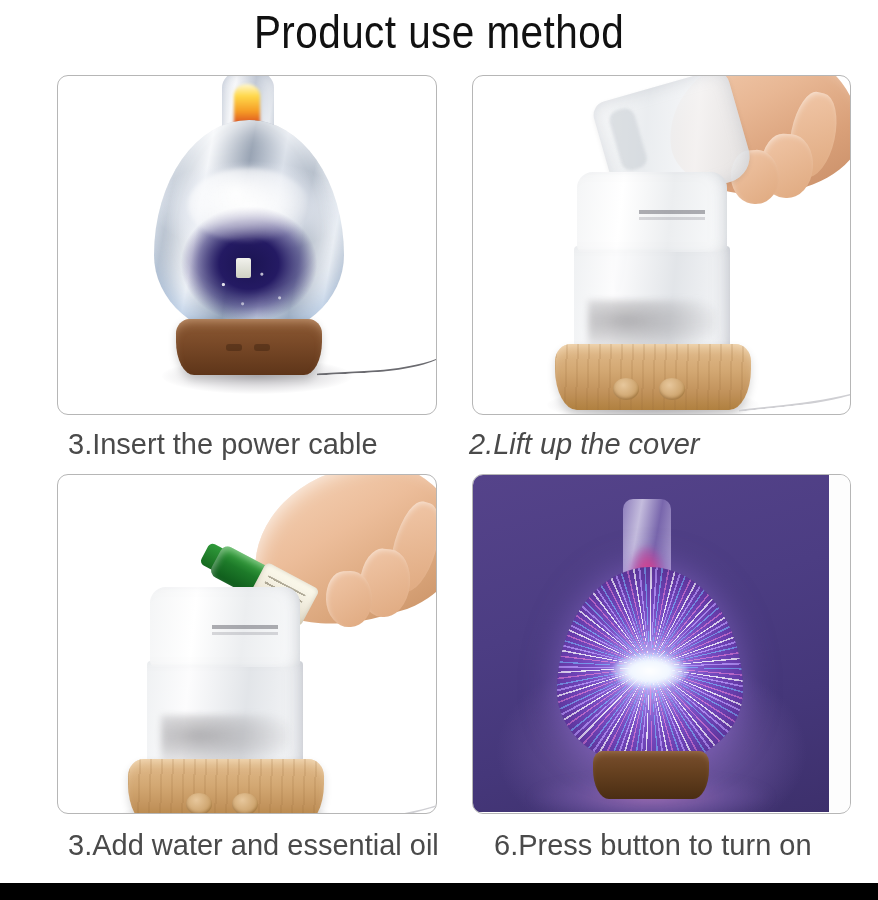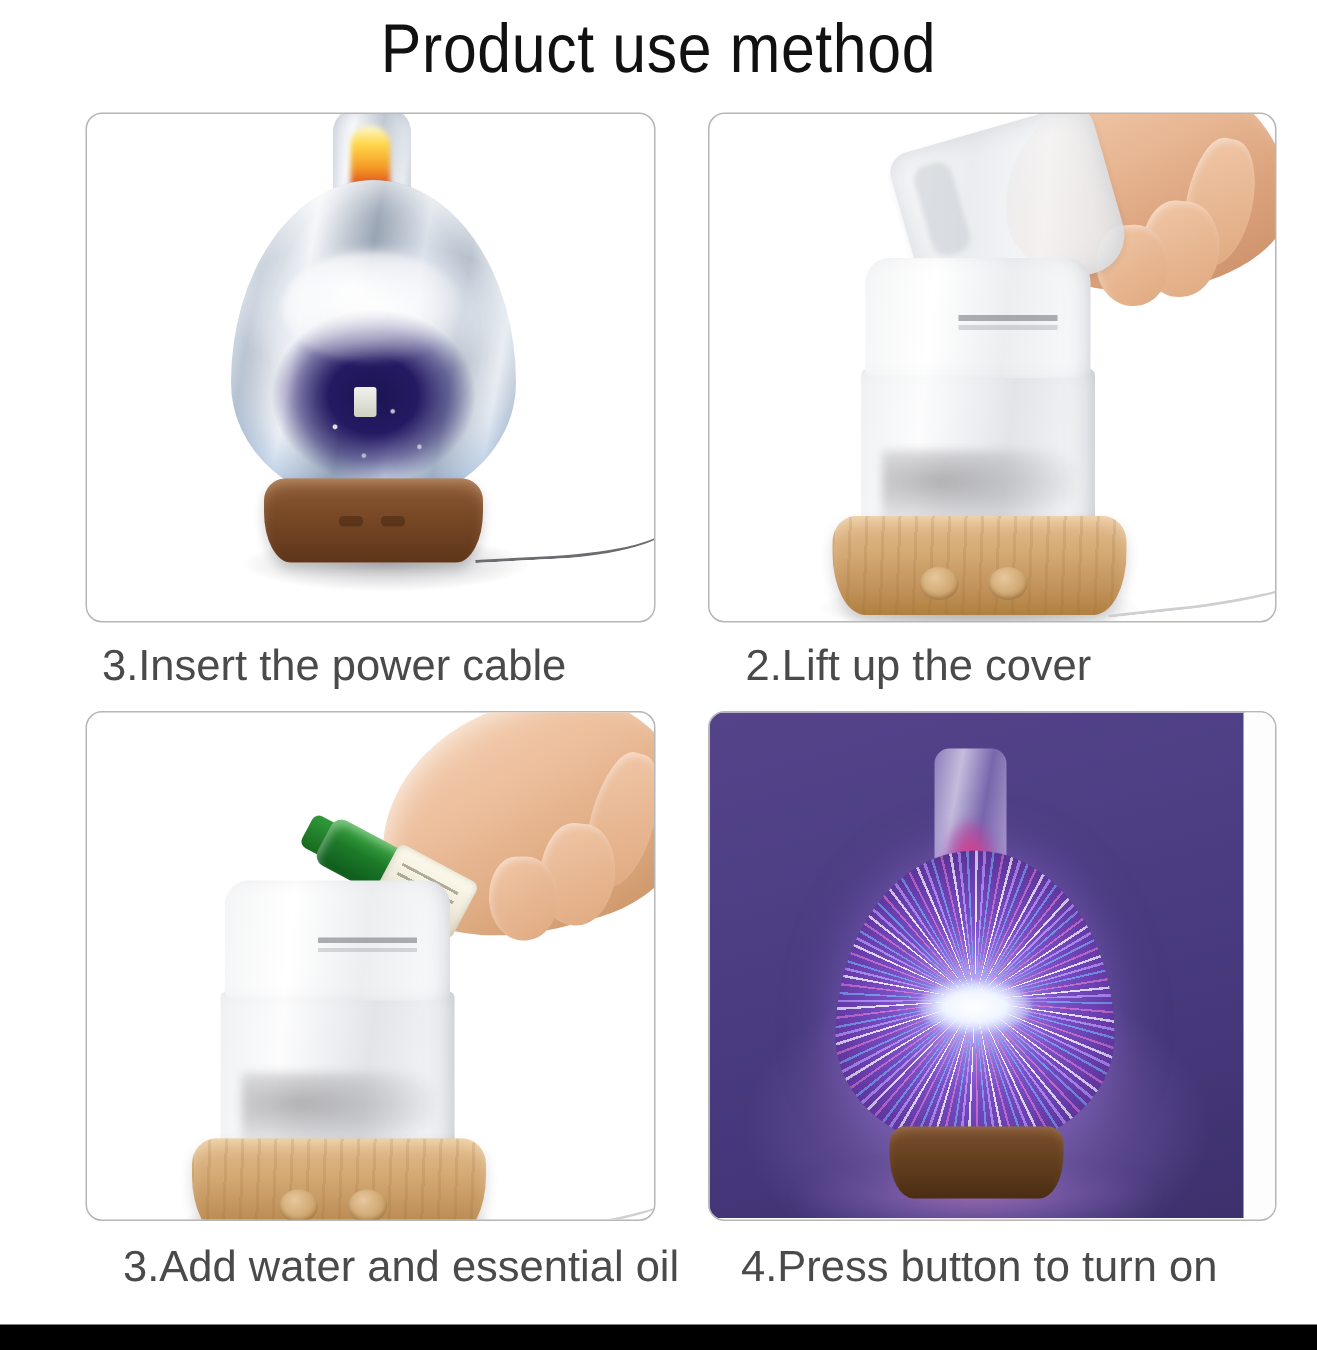--- a/index.html
+++ b/index.html
@@ -41,22 +41,22 @@
 
   .caption{
     position:absolute;
     font-size:29px;
     color:#4a4a4a;
     line-height:34px;
     white-space:nowrap;
     font-family:"Liberation Sans", sans-serif;
   }
   #cap1{left:68px;top:427px;}
-  #cap2{left:497px;top:427px;}
-  #cap3{left:68px;top:828px;margin-left:14px;}
+  #cap2{left:469px;top:427px;font-style:italic;}
+  #cap3{left:68px;top:828px;}
   #cap4{left:494px;top:828px;}
 
   .bottombar{position:absolute;left:0;top:883px;width:878px;height:17px;background:#000;}
 
   
   .scene{position:absolute;inset:0;}
   .shadow{
     position:absolute;border-radius:50%;
     background:radial-gradient(ellipse at center, rgba(60,55,70,.30) 0%, rgba(60,55,70,.13) 45%, rgba(255,255,255,0) 72%);
   }
@@ -387,16 +387,16 @@
         <div class="p4-neck-glow"></div>
       </div>
       <div class="p4-vase">
         <div class="rays"></div>
         <div class="core"></div>
       </div>
       <div class="p4-base"></div>
       <div class="p4-right-strip"></div>
     </div>
   </div>
-  <div class="caption" id="cap4">4.Press button to turn on</div>
+  <div class="caption" id="cap4">6.Press button to turn on</div>
 
   <div class="bottombar"></div>
 </div>
 
 </body></html>

